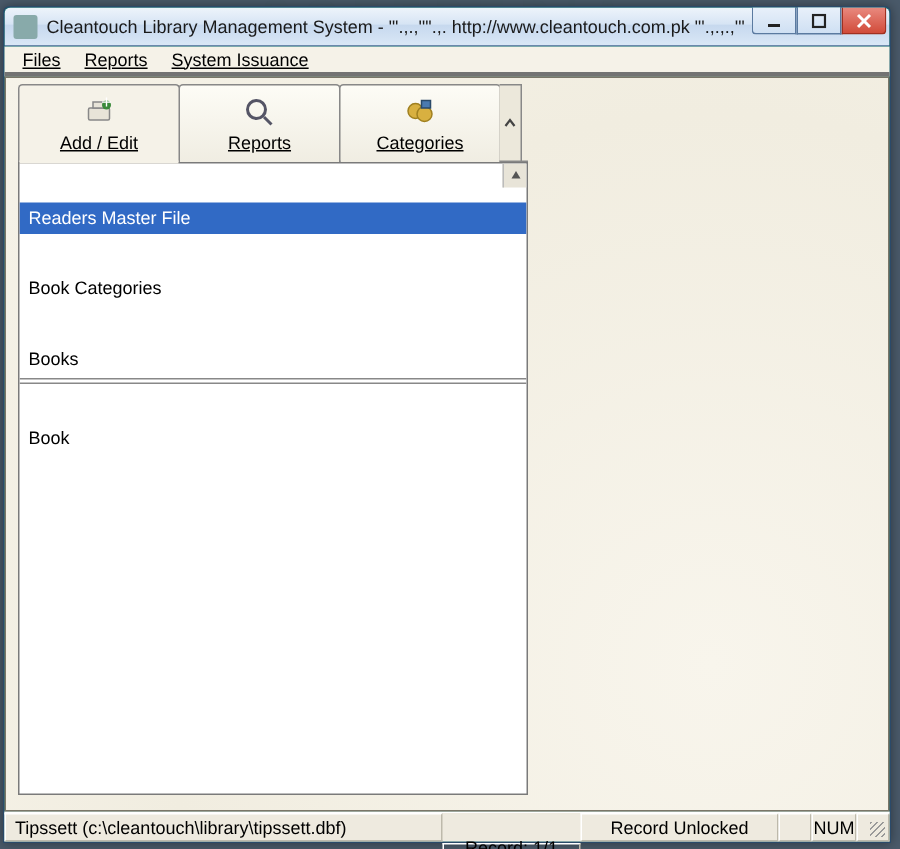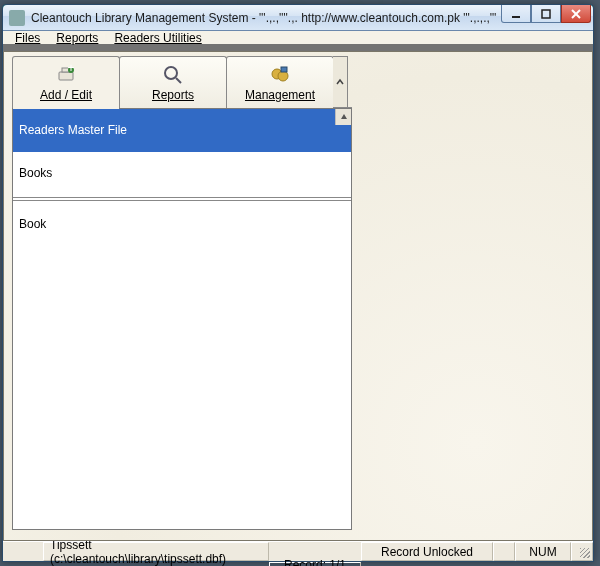--- a/index.html
+++ b/index.html
@@ -19,21 +19,21 @@
   .titlebar .app-icon { width:16px; height:16px; margin-right:6px; background:#8aa; border-radius:2px; }
   .titlebar .title { color:#1a1a1a; font-size:12px; white-space:nowrap; overflow:hidden; flex:1; }
   .winbtns { position:absolute; right:2px; top:0; display:flex; }
   .winbtn { width:30px; height:18px; margin-left:0; border:1px solid #5a7aa0; border-top:none;
     background: linear-gradient(#e8f0fa,#cfe0f3); display:flex; align-items:center; justify-content:center;
     cursor:pointer; }
   .winbtn:first-child{ border-radius:0 0 0 3px; }
   .winbtn.close { background: linear-gradient(#e98a7f,#d14b3a); border-color:#a03020; border-radius:0 0 3px 0;}
   .winbtn svg { width:10px; height:10px; }
 
-  .menubar { height:20px; background:#f5f2e8; border-bottom:7px solid #737373; display:flex; align-items:center; padding-left:4px;}
+  .menubar { height:20px; background:#f5f2e8; border-bottom:3px solid #737373; display:flex; align-items:center; padding-left:4px;}
   .menubar .menu-item { padding:2px 8px; cursor:pointer; }
   .menubar .menu-item u { text-decoration: underline; }
 
   .client {
     flex:1; background: radial-gradient(circle at 80% 80%, #f8f5ec, #f1ede0 60%, #f6f3e9);
     border:1px solid #7a7668; margin:0; position:relative; overflow:hidden;
   }
 
   .tabstrip {
     position:absolute; left:8px; top:4px; width:340px; height:52px; display:flex;
@@ -48,35 +48,35 @@
   .tab.active { background:#f5f2e8; position:relative; z-index:3;}
   .tab.active::after{content:"";position:absolute;left:0;right:0;bottom:-1px;height:2px;background:#f5f2e8;}
   .tab .tab-icon { width:22px; height:22px; margin-bottom:2px; display:flex; align-items:center; justify-content:center;}
   .tab .tab-label u{text-decoration:underline;margin-top:40px;}
   .tabstrip-btn{width:15px;height:52px;border:1px solid #888;border-left:none;background:#ece8db;display:flex;align-items:center;justify-content:center;cursor:pointer;}
 
   .listbox {
     position:absolute; left:8px; top:56px; width:340px; bottom:10px;
     background:#fff; border:1px solid #7a7a7a; overflow:hidden;
   }
-  .listbox .list-item { padding:14px 6px; cursor:pointer; min-height:17px; line-height:15px;}
+  .listbox .list-item { padding:3px 6px; cursor:pointer; min-height:17px; line-height:15px;margin-top:26px;}
   .listbox .list-item.selected { background:#316ac5; color:#fff; }
   .listbox hr { border:none; border-top:1px solid #888; margin:2px 0; }
   .listbox .scrollbar { position:absolute; right:0; top:0; width:16px; height:16px; background:#e8e4d8; border-left:1px solid #bbb;
     display:flex; align-items:center; justify-content:center; cursor:pointer;}
 
   .statusbar {
     height:20px; background:#eeeadf; border-top:1px solid #fff; display:flex; align-items:stretch;
   }
   .statusbar .cell { border:1px solid #bdb9ab; border-top-color:#fff; border-left-color:#fff; padding:2px 6px; display:flex; align-items:center; }
-  .statusbar .cell.spring{flex:1;margin-left:40px;}
+  .statusbar .cell.spring{flex:1;}
   .statusbar .cell.fixed1{width:92px; justify-content:center;margin-top:20px;}
   .statusbar .cell.fixed2{width:132px; justify-content:center;}
   .statusbar .cell.tiny{width:22px;}
-  .statusbar .cell.num{width:56px; justify-content:center;}
+  .statusbar .cell.num{width:30px; justify-content:center;}
   .statusbar .grip{width:18px; position:relative;}
   .statusbar .grip::after{content:"";position:absolute;right:2px;bottom:2px;width:10px;height:10px;
     background:repeating-linear-gradient(135deg,#999 0 1px,transparent 1px 3px);}
 
   .watermark{position:absolute;left:0;right:0;top:-6px;text-align:center;letter-spacing:10px;font-size:28px;
     color:rgba(70,90,100,.25);font-weight:600;pointer-events:none;z-index:0;}
 </style>
 </head>
 <body>
 
@@ -103,21 +103,21 @@
             <line x1="1" y1="1" x2="9" y2="9" stroke="#fff" stroke-width="2"></line>
             <line x1="9" y1="1" x2="1" y2="9" stroke="#fff" stroke-width="2"></line>
           </svg>
       </div>
     </div>
   </div>
 
   <div class="menubar">
     <div class="menu-item"><u>Files</u></div>
     <div class="menu-item"><u>Reports</u></div>
-    <div class="menu-item"><u>Readers Utilities</u></div>
+    <div class="menu-item"><u>System Issuance</u></div>
   </div>
 
   <div class="client">
 
     <div class="tabstrip">
       <div class="tab active">
         <div class="tab-icon">
           <svg width="22" height="22" viewBox="0 0 22 22">
               <rect x="4" y="8" width="14" height="8" rx="1" fill="#e8e4d8" stroke="#888"></rect>
               <rect x="7" y="4" width="8" height="4" fill="#e8e4d8" stroke="#888"></rect>
@@ -137,31 +137,32 @@
         <div class="tab-label"><u>Reports</u></div>
       </div>
       <div class="tab">
         <div class="tab-icon">
           <svg width="22" height="22" viewBox="0 0 22 22">
               <circle cx="8" cy="10" r="5" fill="#d8b040" stroke="#a08020"></circle>
               <circle cx="14" cy="12" r="5" fill="#d8b040" stroke="#a08020"></circle>
               <rect x="12" y="3" width="6" height="5" fill="#4a7ab0" stroke="#2a4a6a"></rect>
             </svg>
         </div>
-        <div class="tab-label"><u>Management</u></div>
+        <div class="tab-label"><u>Categories</u></div>
       </div>
       <div class="tabstrip-btn">
         <svg width="8" height="8" viewBox="0 0 8 8">
             <polyline points="1,6 4,2 7,6" fill="none" stroke="#444" stroke-width="1.5"></polyline>
           </svg>
       </div>
     </div>
 
     <div class="listbox">
       <div class="list-item selected">Readers Master File</div>
+      <div class="list-item">Book Categories</div>
       <div class="list-item">Books</div>
       <hr>
       <hr>
       <div class="list-item">Book</div>
       <div class="scrollbar">
         <svg width="8" height="8" viewBox="0 0 8 8">
             <polygon points="4,1 7,6 1,6" fill="#555"></polygon>
           </svg>
       </div>
     </div>

